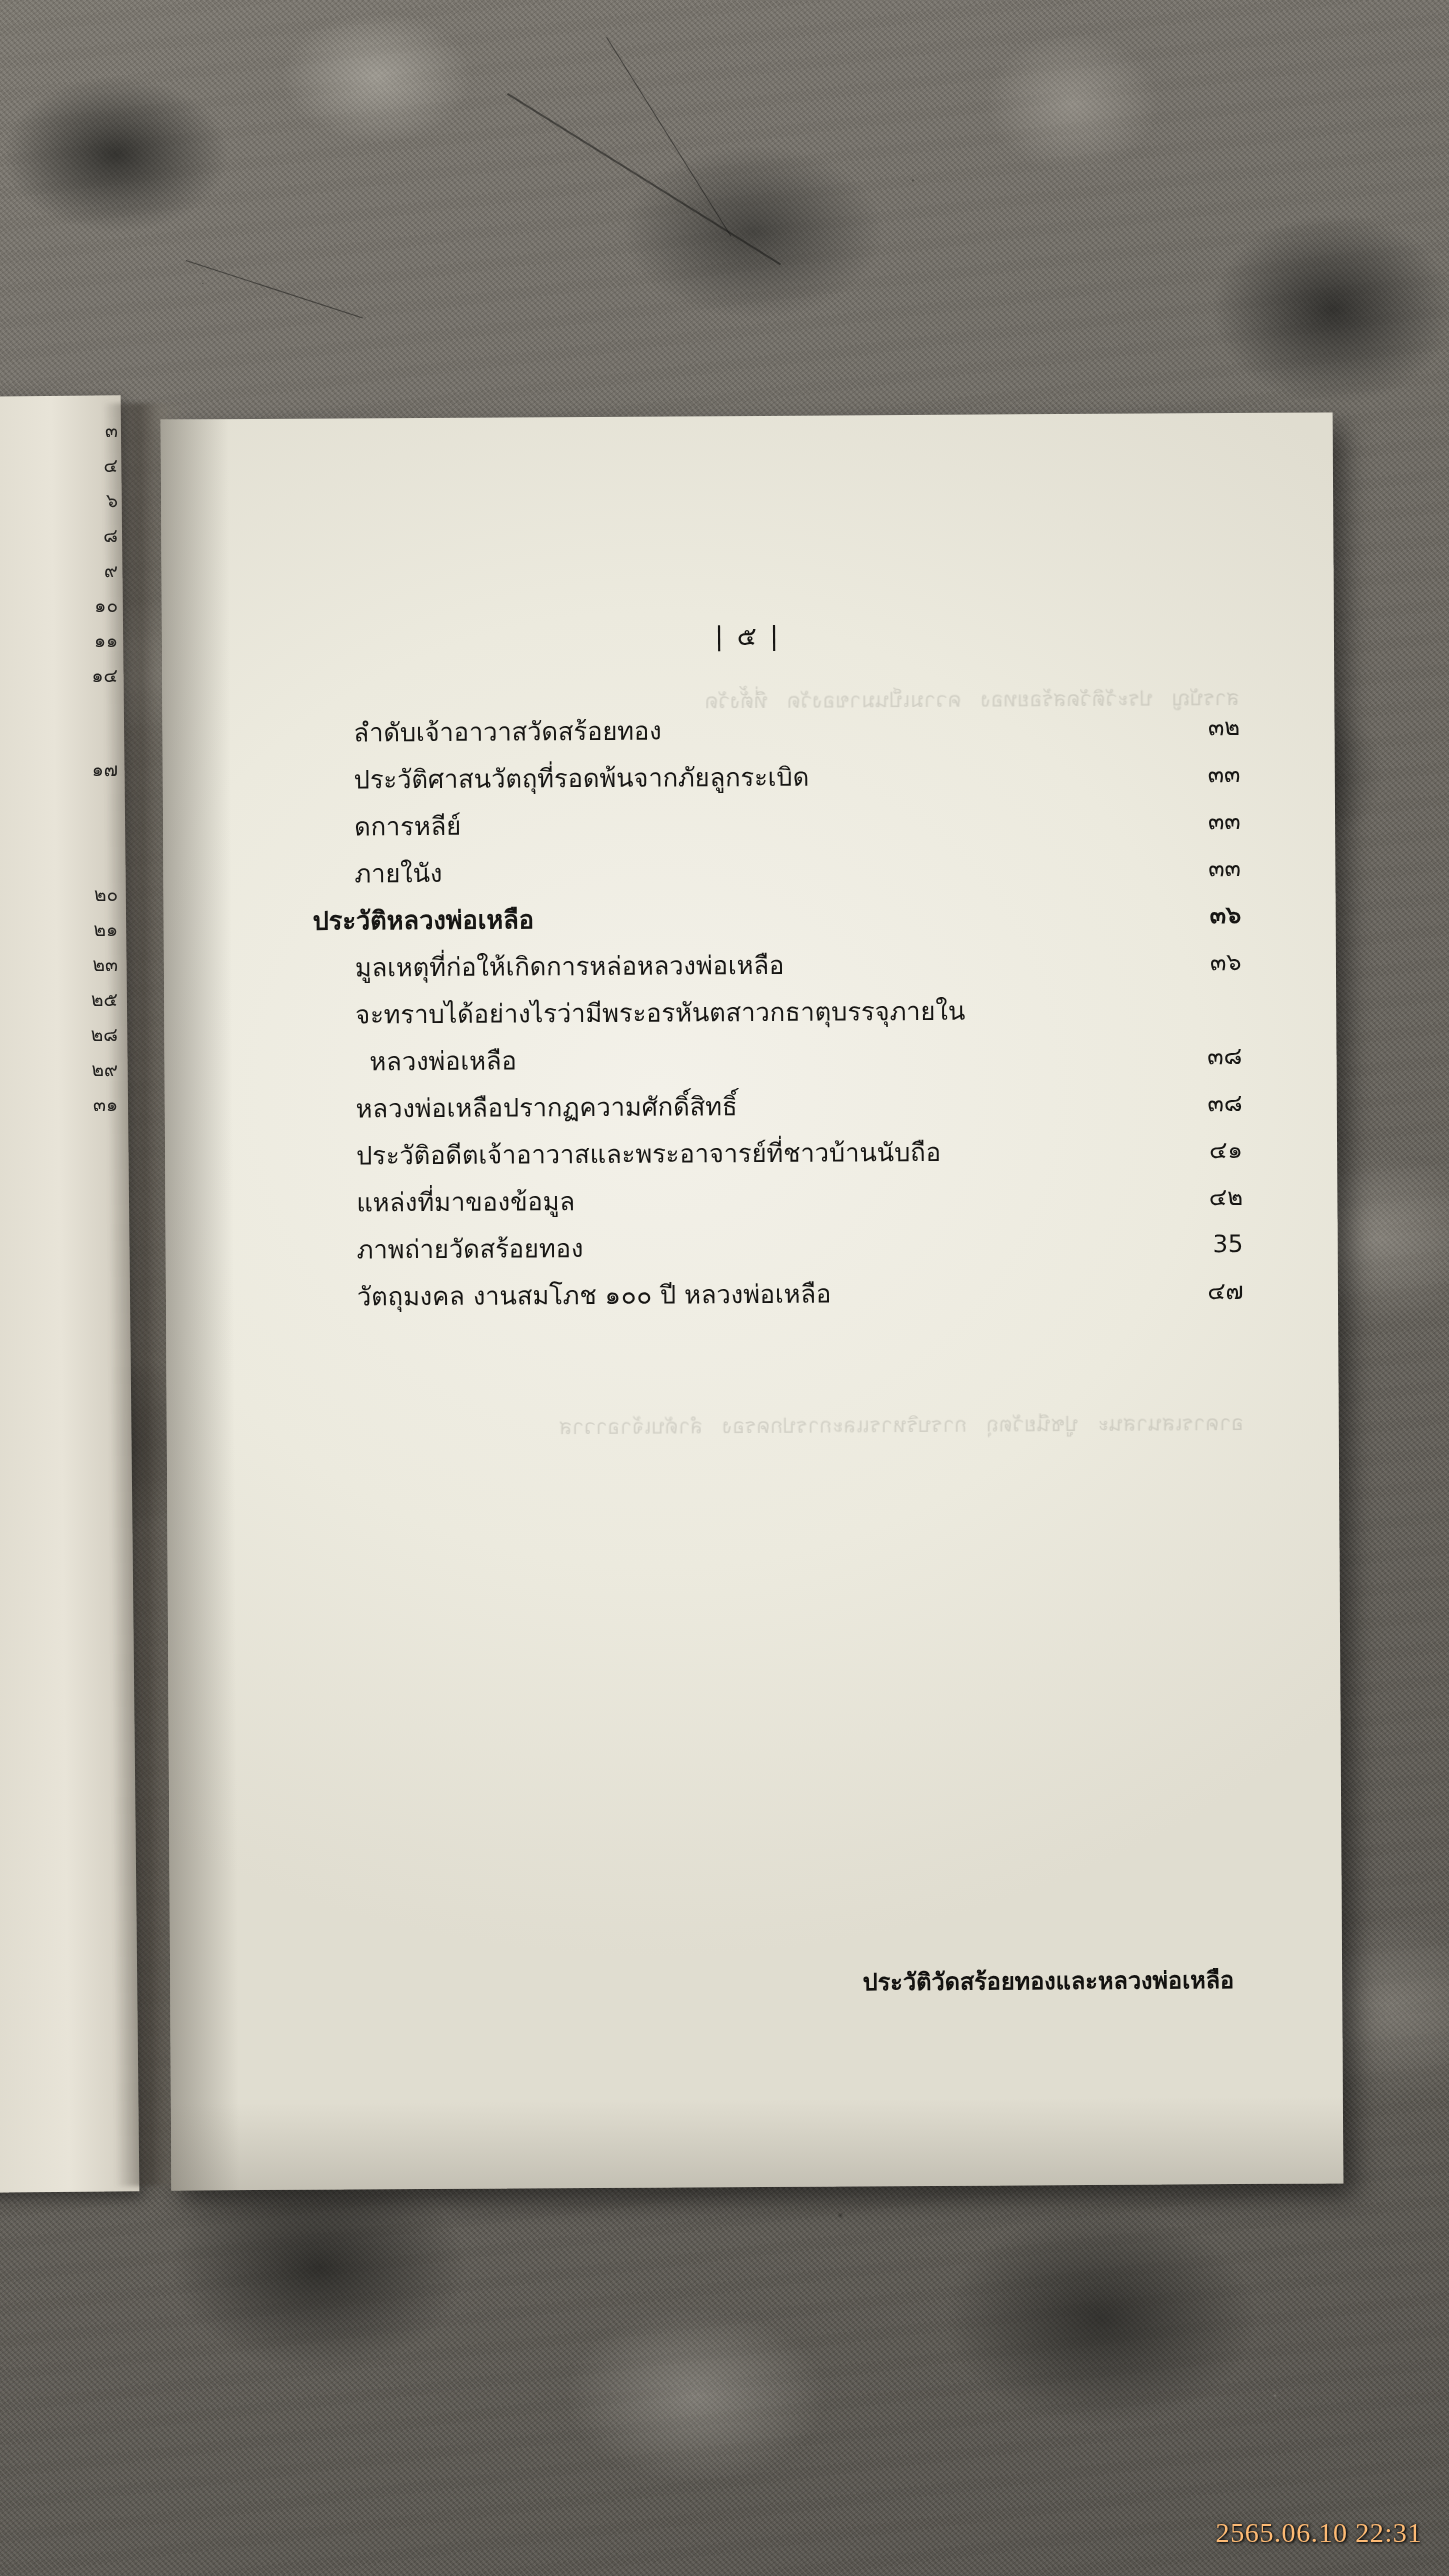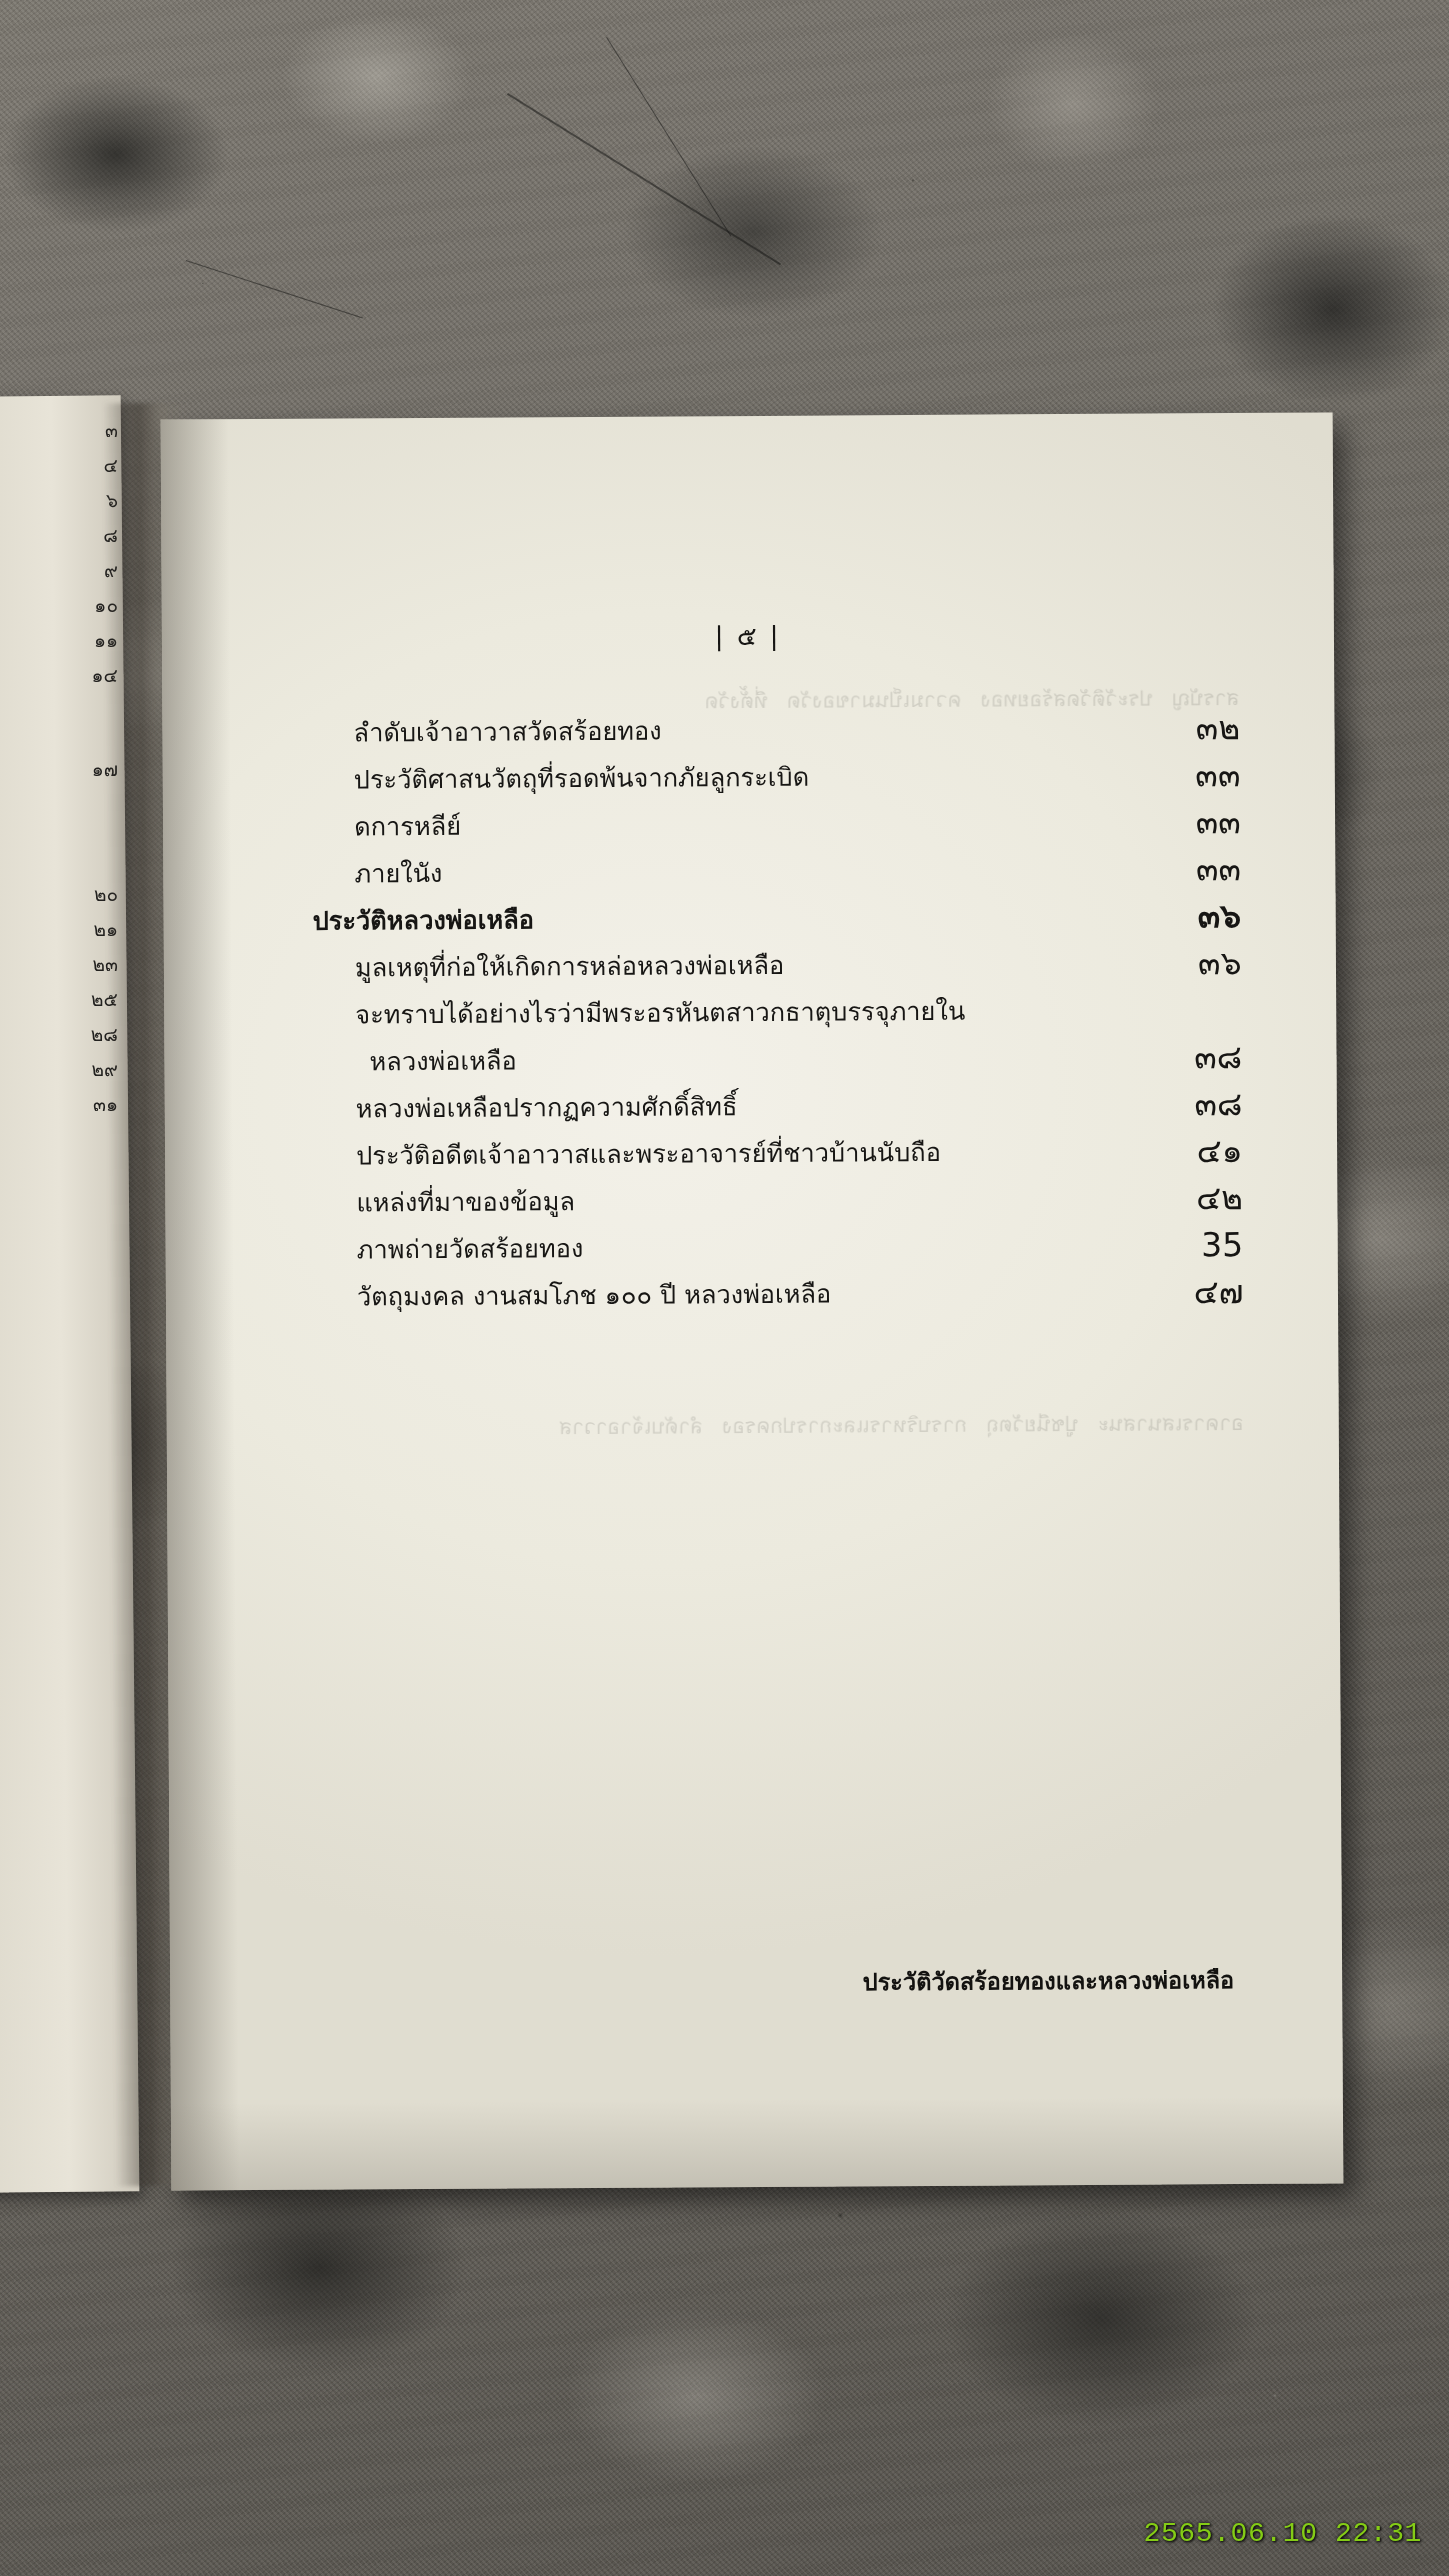--- a/index.html
+++ b/index.html
@@ -160,21 +160,21 @@
     white-space: nowrap;
   }
   .toc-row .t {
     position: absolute;
     left: 0;
   }
   .toc-row .t.indent { left: 42px; }
   .toc-row .p {
     position: absolute;
     right: 12.4px;
-    font-size: 33px;
+    font-size: 24px;
   }
   .toc-row.head .t {
     left: 0;
     font-weight: bold;
   }
   .toc-row.head .p { font-weight: bold; }
   .toc-row.cont .t { left: 56px; }
 
   .footer-line {
     position: absolute;
@@ -202,23 +202,23 @@
   }
   .showthrough.lower {
     top: 991px;
   }
 
   
   #timestamp {
     position: absolute;
     right: 27px;
     bottom: 27px;
-    color: #84cc16;
+    color: #fdba74;
     font-size: 28px;
-    font-family: Liberation Mono, monospace;
+    font-family: Liberation Serif, serif;
     text-shadow: 0 0 3.7px rgba(0,0,0,.85), 1.2px 1.2px 2.5px rgba(0,0,0,.9);
     letter-spacing: 0.6px;
   }
 </style>
 </head>
 <body>
 
 <div id="scene">
 
   <div id="granite"></div>

